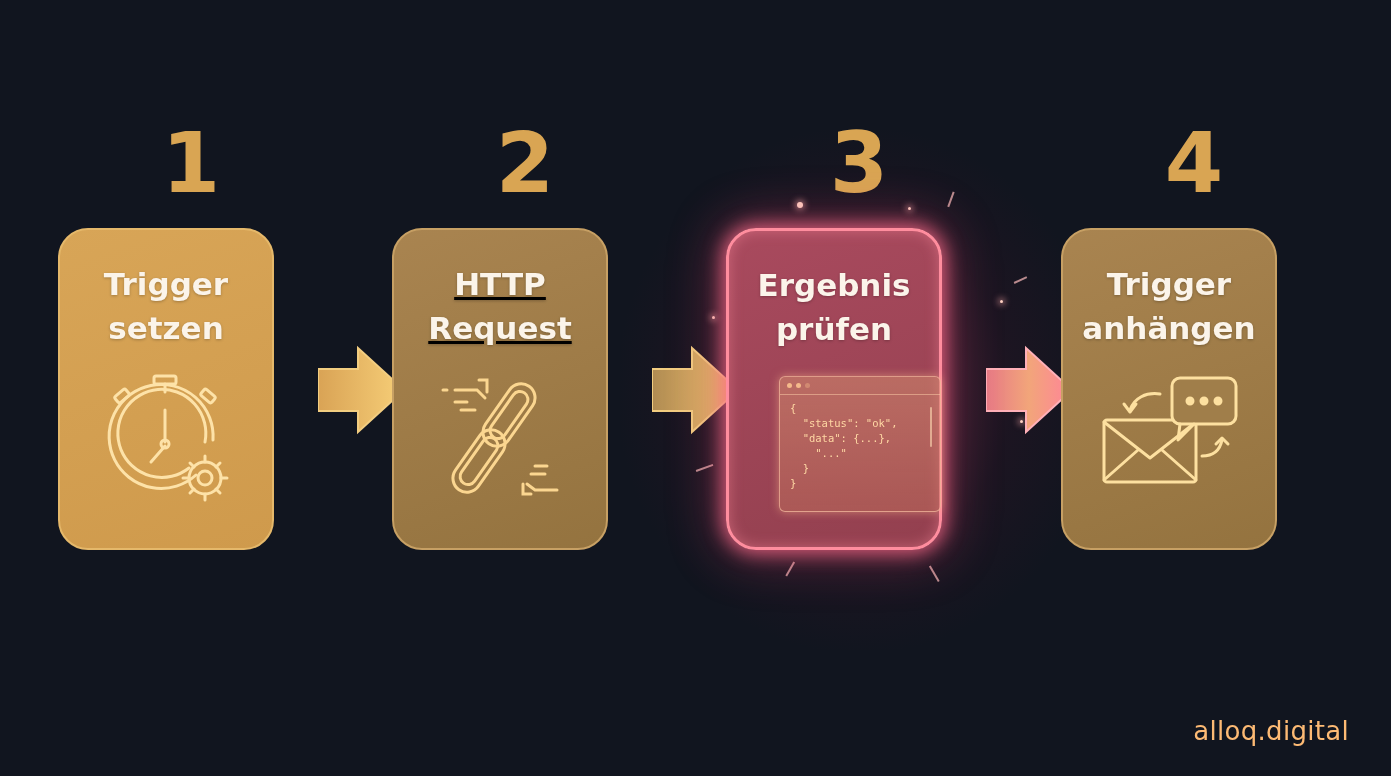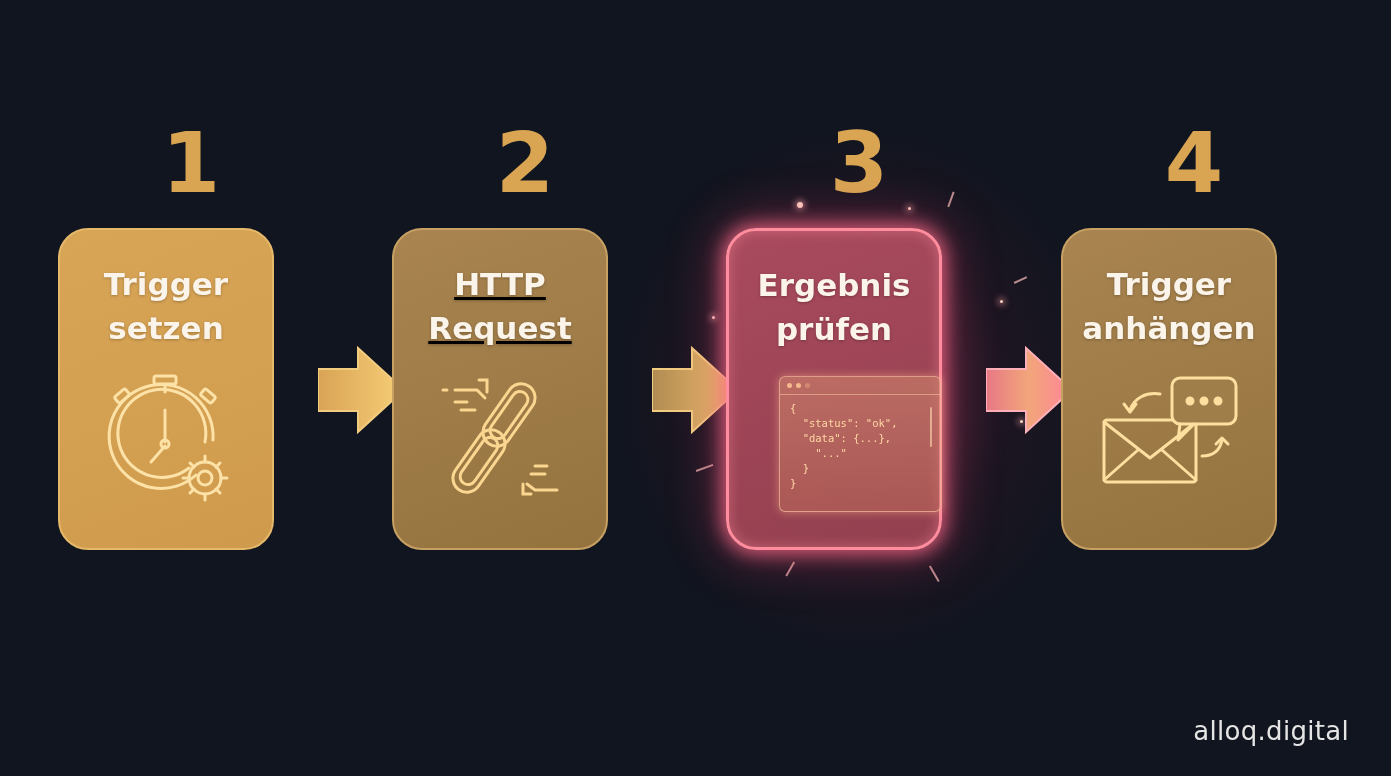--- a/index.html
+++ b/index.html
@@ -54,21 +54,21 @@
   .code-sep { height: 1px; background: rgba(255,210,170,0.5); margin: 6px 0 0 0; }
   .code-body {
     font-family: "DejaVu Sans Mono", monospace; font-size: 10.5px; line-height: 15px;
     color: #ffd8a4; padding: 6px 0 0 10px; white-space: pre;
   }
   .code-scroll { position: absolute; right: 8px; top: 30px; width: 2px; height: 40px; background: rgba(255,220,180,0.6); border-radius: 1px; }
   .sparkle { position: absolute; border-radius: 50%; background: #ffd2c4; box-shadow: 0 0 6px 2px rgba(255,170,170,0.6); }
   .ray { position: absolute; height: 1.5px; background: rgba(255,190,190,0.7); transform-origin: left center; }
   .brand {
     position: absolute; right: 42px; bottom: 30px;
-    font-size: 26px; color: #e5e5e5; letter-spacing: 0.3px;
+    font-size: 26px; color: #fdba74; letter-spacing: 0.3px;
     font-family: "DejaVu Sans", sans-serif;
   }
 </style>
 </head>
 <body>
 
 <div class="glow-bg"></div>
 
 <div class="step-number" style="left:121px">1</div>
 <div class="step-number" style="left:455px">2</div>

